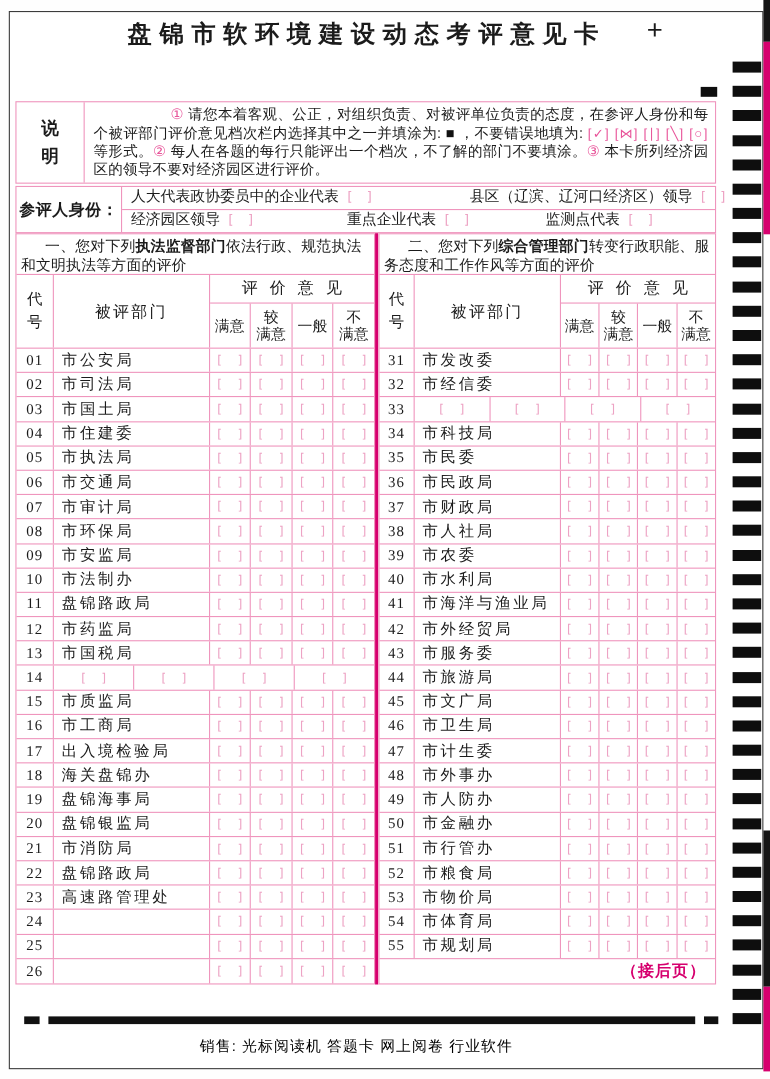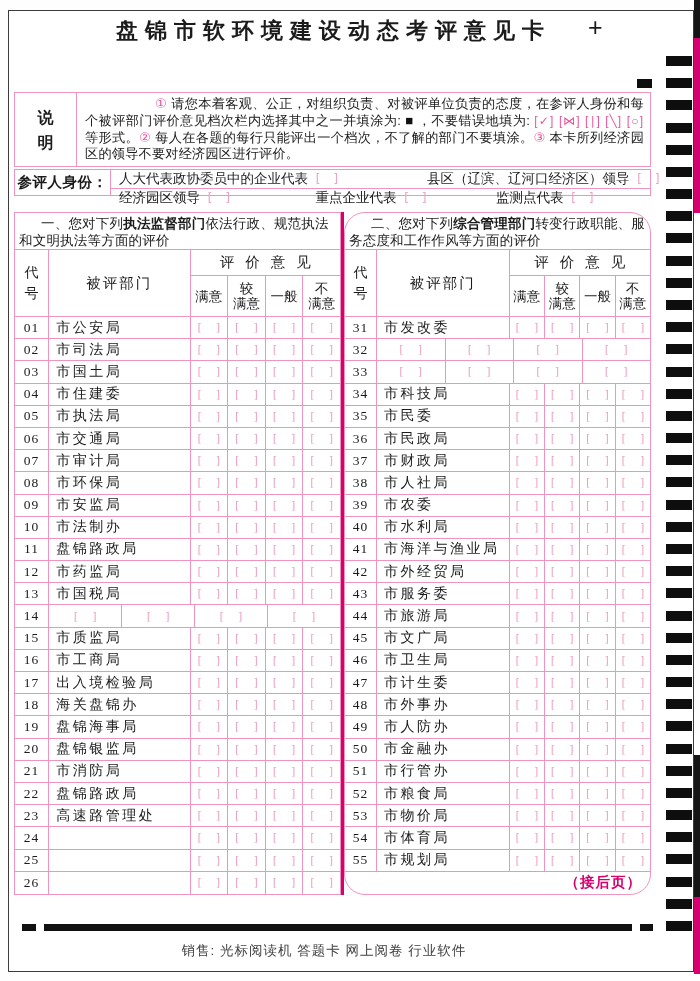--- a/index.html
+++ b/index.html
@@ -30,35 +30,35 @@
   .instructions { top: 92px; height: 75px; }
   .box-label {
     width: 62px; border-right: 1px solid var(--pink); display: flex; align-items: center;
     justify-content: center; font-weight: bold; font-size: 16px; line-height: 25px; text-align: center;
   }
   .instr-text { flex: 1; padding: 3px 6px 0 8px; font-size: 13.2px; line-height: 16.8px; text-indent: 70px; letter-spacing: 0.2px; text-align: justify; }
   .seg-num { color: var(--pinknum); }
   .seg-wrong { color: var(--pinknum); font-size: 12px; letter-spacing: 1px; }
   .seg-fill { color: #111; }
 
-  .identity { top: 169px; height: 27px; }
+  .identity { top: 169px; height: 43px; }
   .identity-label {
     width: 96px; border-right: 1px solid var(--pink); display: flex; align-items: center;
     justify-content: center; font-weight: bold; font-size: 14.5px; letter-spacing: 0.5px;
   }
   .identity-rows { flex: 1; display: flex; flex-direction: column; }
   .id-row { flex: 1; display: flex; align-items: flex-start; padding-left: 8px; font-size: 13.5px; }
   .id-row + .id-row { border-top: 1px solid var(--pink); }
   .id-item { display: flex; align-items: center; white-space: nowrap; }
   .bracket-mark { color: var(--bracket); margin-left: 6px; letter-spacing: 2px; font-size: 12px; font-family: "DejaVu Sans Mono",monospace; }
 
   .sections { position: absolute; left: 14px; top: 212px; width: 637px; display: flex; align-items: stretch; }
   .sec { border: 1px solid var(--pink); display: flex; flex-direction: column; background: #fff; }
   .sec-left { flex: 0 0 327px; }
-  .sec-right { flex: 1; border-radius: 21px; }
+  .sec-right { flex: 1; }
   .divider { width: 3px; background: var(--magenta); }
 
   .sec-heading { height: 37px; border-bottom: 1px solid var(--pink); font-size: 13.5px; line-height: 17px; padding: 2px 2px 0 4px; letter-spacing: 0.2px; text-indent: 22px; }
   .sec-heading b { font-weight: bold; }
 
   .serifed { font-family: "Liberation Serif","DejaVu Serif",serif; }
   .hdr { display: flex; height: 67px; border-bottom: 1px solid var(--pink); }
   .c-code { width: 10.5%; border-right: 1px solid var(--pink); display: flex; align-items: center; justify-content: center; text-align: center; font-size: 14px; line-height: 21px; }
   .c-dept { width: 43.5%; border-right: 1px solid var(--pink); display: flex; align-items: center; justify-content: center; font-size: 14.5px; letter-spacing: 2px; }
   .c-op { flex: 1; display: flex; flex-direction: column; }
@@ -72,21 +72,21 @@
   .r-code { width: 10.5%; border-right: 1px solid var(--pink); display: flex; align-items: center; justify-content: center; font-size: 13.5px; letter-spacing: 1px; }
   .r-dept { width: 43.5%; border-right: 1px solid var(--pink); display: flex; align-items: center; padding-left: 7px; font-size: 14px; letter-spacing: 2.5px; white-space: nowrap; overflow: hidden; }
   .r-mark { flex: 1; border-right: 1px solid var(--pink); display: flex; align-items: center; justify-content: center; color: var(--bracket); font-size: 11px; letter-spacing: 3px; text-indent: 3px; font-family: "DejaVu Sans Mono",monospace; }
   .r-mark:last-child { border-right: none; }
   .footer-row { display: flex; justify-content: flex-end; align-items: center; padding-right: 8px; color: var(--magenta); font-weight: bold; font-size: 14.5px; letter-spacing: 1px; font-family: "Liberation Sans","DejaVu Sans",sans-serif; }
 
   .sync-piece { position: absolute; background: #111; height: 7px; top: 924px; }
   .sync-sq-left { left: 22px; width: 14px; }
   .sync-bar { left: 44px; width: 588px; }
   .sync-sq-right { left: 640px; width: 13px; }
-  .sales { position: absolute; top: 942px; left: 14px; width: 620px; text-align: center; font-size: 13.5px; letter-spacing: 1px; color: #404040; }
+  .sales { position: absolute; top: 942px; left: 14px; width: 620px; text-align: center; font-size: 13.5px; letter-spacing: 1px; color: #000000; }
 
   .tmark { position: absolute; left: 666px; width: 26px; height: 10px; background: #0e0e0e; }
   .tmark-extra { position: absolute; left: 637px; top: 79px; width: 15px; height: 9px; background: #0e0e0e; }
   .edge { position: absolute; left: 694px; width: 6px; }
   .edge-black-top { top: 0; height: 38px; background: #151515; }
   .edge-magenta-top { top: 38px; height: 175px; background: var(--magenta); }
   .edge-black-bottom { top: 755px; height: 142px; background: #151515; }
   .edge-magenta-bottom { top: 897px; height: 77px; background: var(--magenta); }
 </style>
 </head>
@@ -376,20 +376,21 @@
         <div class="t-row serifed">
           <div class="r-code">31</div>
           <div class="r-dept">市发改委</div>
           <div class="r-mark">[ ]</div>
           <div class="r-mark">[ ]</div>
           <div class="r-mark">[ ]</div>
           <div class="r-mark">[ ]</div>
         </div>
         <div class="t-row serifed">
           <div class="r-code">32</div>
+          <div class="r-dept">市经信委</div>
           <div class="r-mark">[ ]</div>
           <div class="r-mark">[ ]</div>
           <div class="r-mark">[ ]</div>
           <div class="r-mark">[ ]</div>
         </div>
         <div class="t-row serifed">
           <div class="r-code">33</div>
           <div class="r-mark">[ ]</div>
           <div class="r-mark">[ ]</div>
           <div class="r-mark">[ ]</div>

